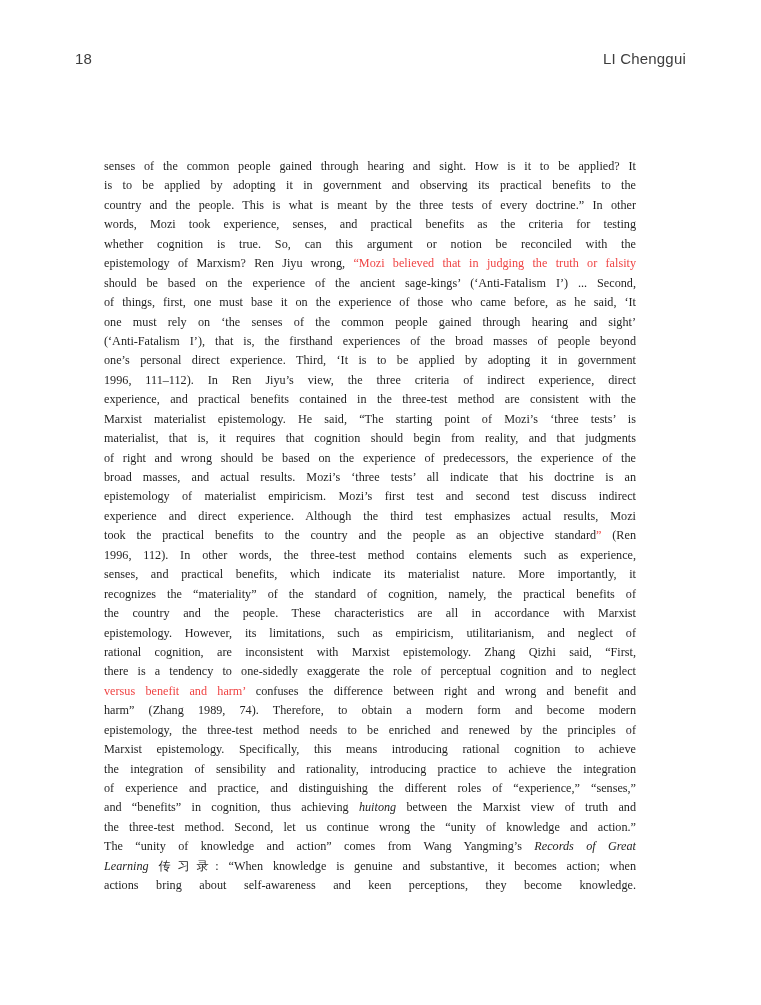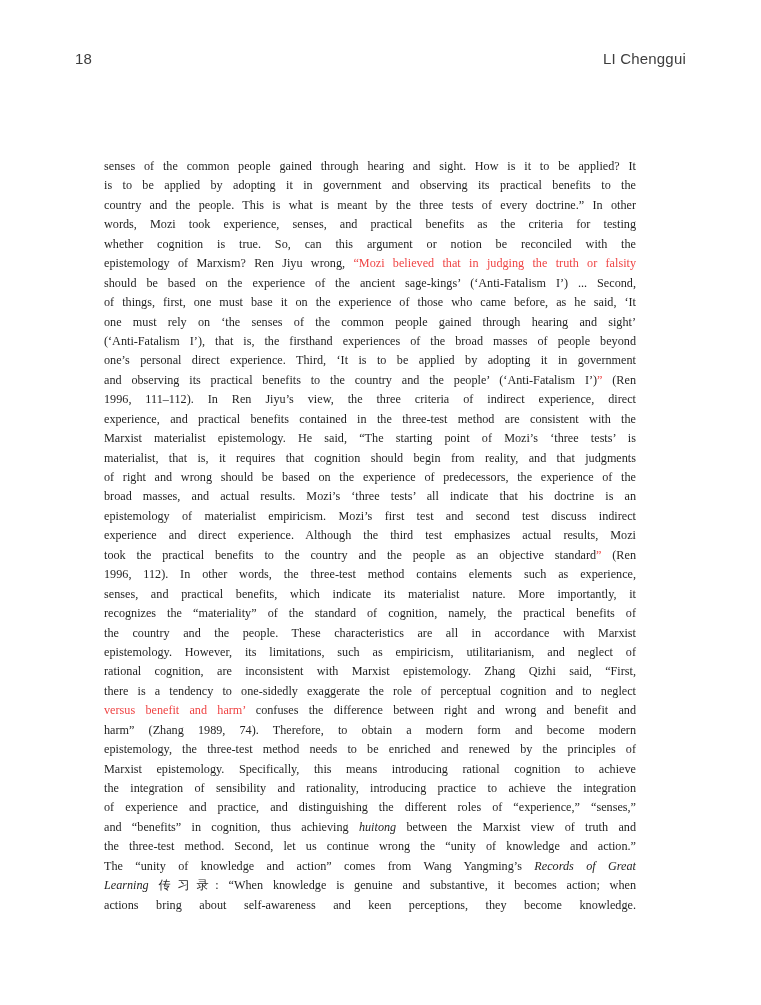--- a/index.html
+++ b/index.html
@@ -58,21 +58,20 @@
     <div class="tline"><span>is to be applied by adopting it in government and observing its practical benefits to the</span></div>
     <div class="tline"><span>country and the people. This is what is meant by the three tests of every doctrine.” In other</span></div>
     <div class="tline"><span>words, Mozi took experience, senses, and practical benefits as the criteria for testing</span></div>
     <div class="tline"><span>whether cognition is true. So, can this argument or notion be reconciled with the</span></div>
     <div class="tline"><span>epistemology of Marxism? Ren Jiyu wrong, </span><span class="b">“Mozi believed that in judging the truth or falsity</span></div>
     <div class="tline"><span>should be based on the experience of the ancient sage-kings’ (‘Anti-Fatalism I’) ... Second,</span></div>
     <div class="tline"><span>of things, first, one must base it on the experience of those who came before, as he said, ‘It</span></div>
     <div class="tline"><span>one must rely on ‘the senses of the common people gained through hearing and sight’</span></div>
     <div class="tline"><span>(‘Anti-Fatalism I’), that is, the firsthand experiences of the broad masses of people beyond</span></div>
     <div class="tline"><span>one’s personal direct experience. Third, ‘It is to be applied by adopting it in government</span></div>
-    <div class="tline"><span>and observing its practical benefits to the country and the people’ (‘Anti-Fatalism I’)</span><span class="b">”</span><span> (Ren</span></div>
     <div class="tline"><span>1996, 111–112). In Ren Jiyu’s view, the three criteria of indirect experience, direct</span></div>
     <div class="tline"><span>experience, and practical benefits contained in the three-test method are consistent with the</span></div>
     <div class="tline"><span>Marxist materialist epistemology. He said, “The starting point of Mozi’s ‘three tests’ is</span></div>
     <div class="tline"><span>materialist, that is, it requires that cognition should begin from reality, and that judgments</span></div>
     <div class="tline"><span>of right and wrong should be based on the experience of predecessors, the experience of the</span></div>
     <div class="tline"><span>broad masses, and actual results. Mozi’s ‘three tests’ all indicate that his doctrine is an</span></div>
     <div class="tline"><span>epistemology of materialist empiricism. Mozi’s first test and second test discuss indirect</span></div>
     <div class="tline"><span>experience and direct experience. Although the third test emphasizes actual results, Mozi</span></div>
     <div class="tline"><span>took the practical benefits to the country and the people as an objective standard</span><span class="b">”</span><span> (Ren</span></div>
     <div class="tline"><span>1996, 112). In other words, the three-test method contains elements such as experience,</span></div>

